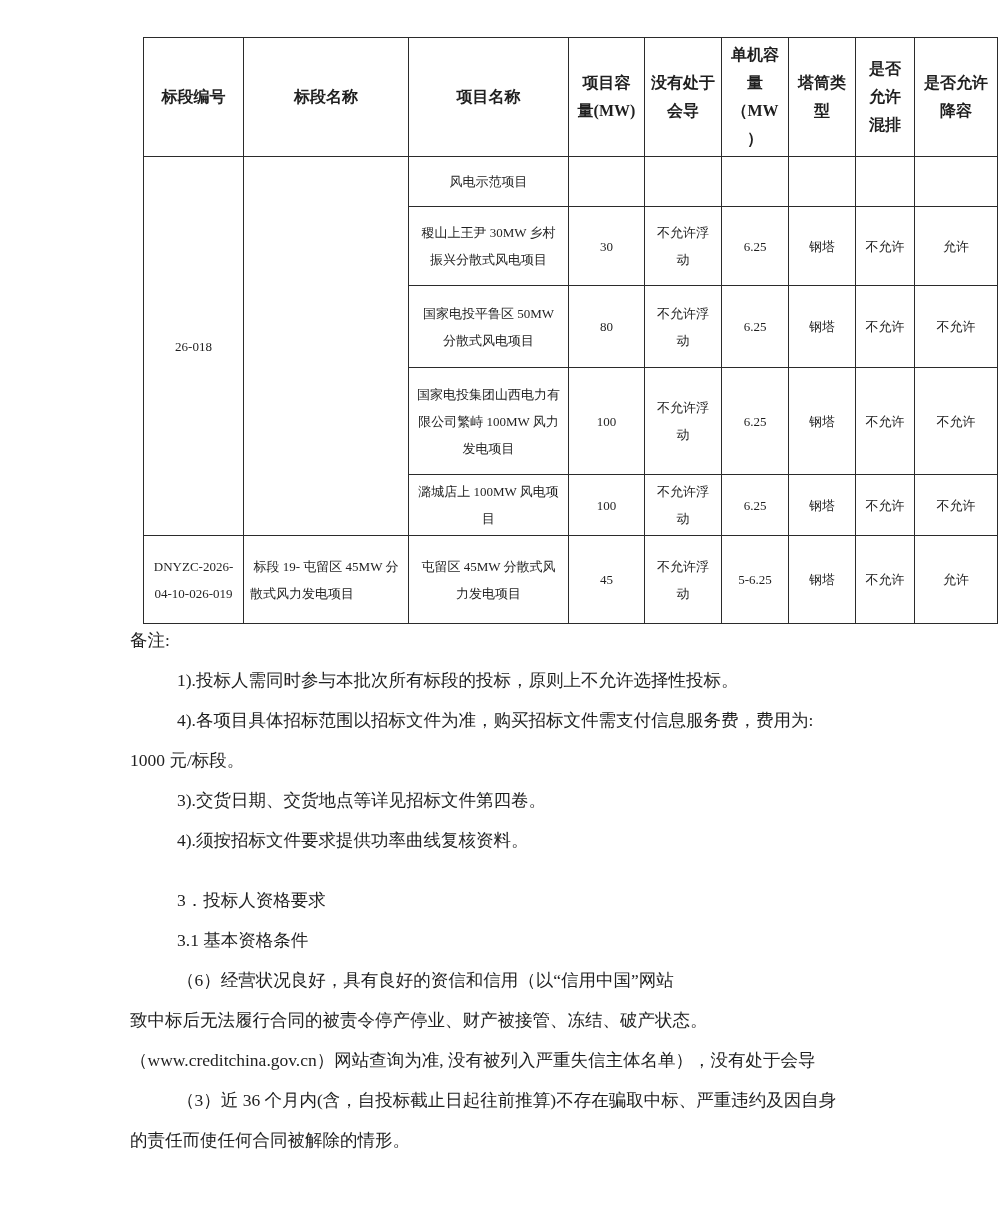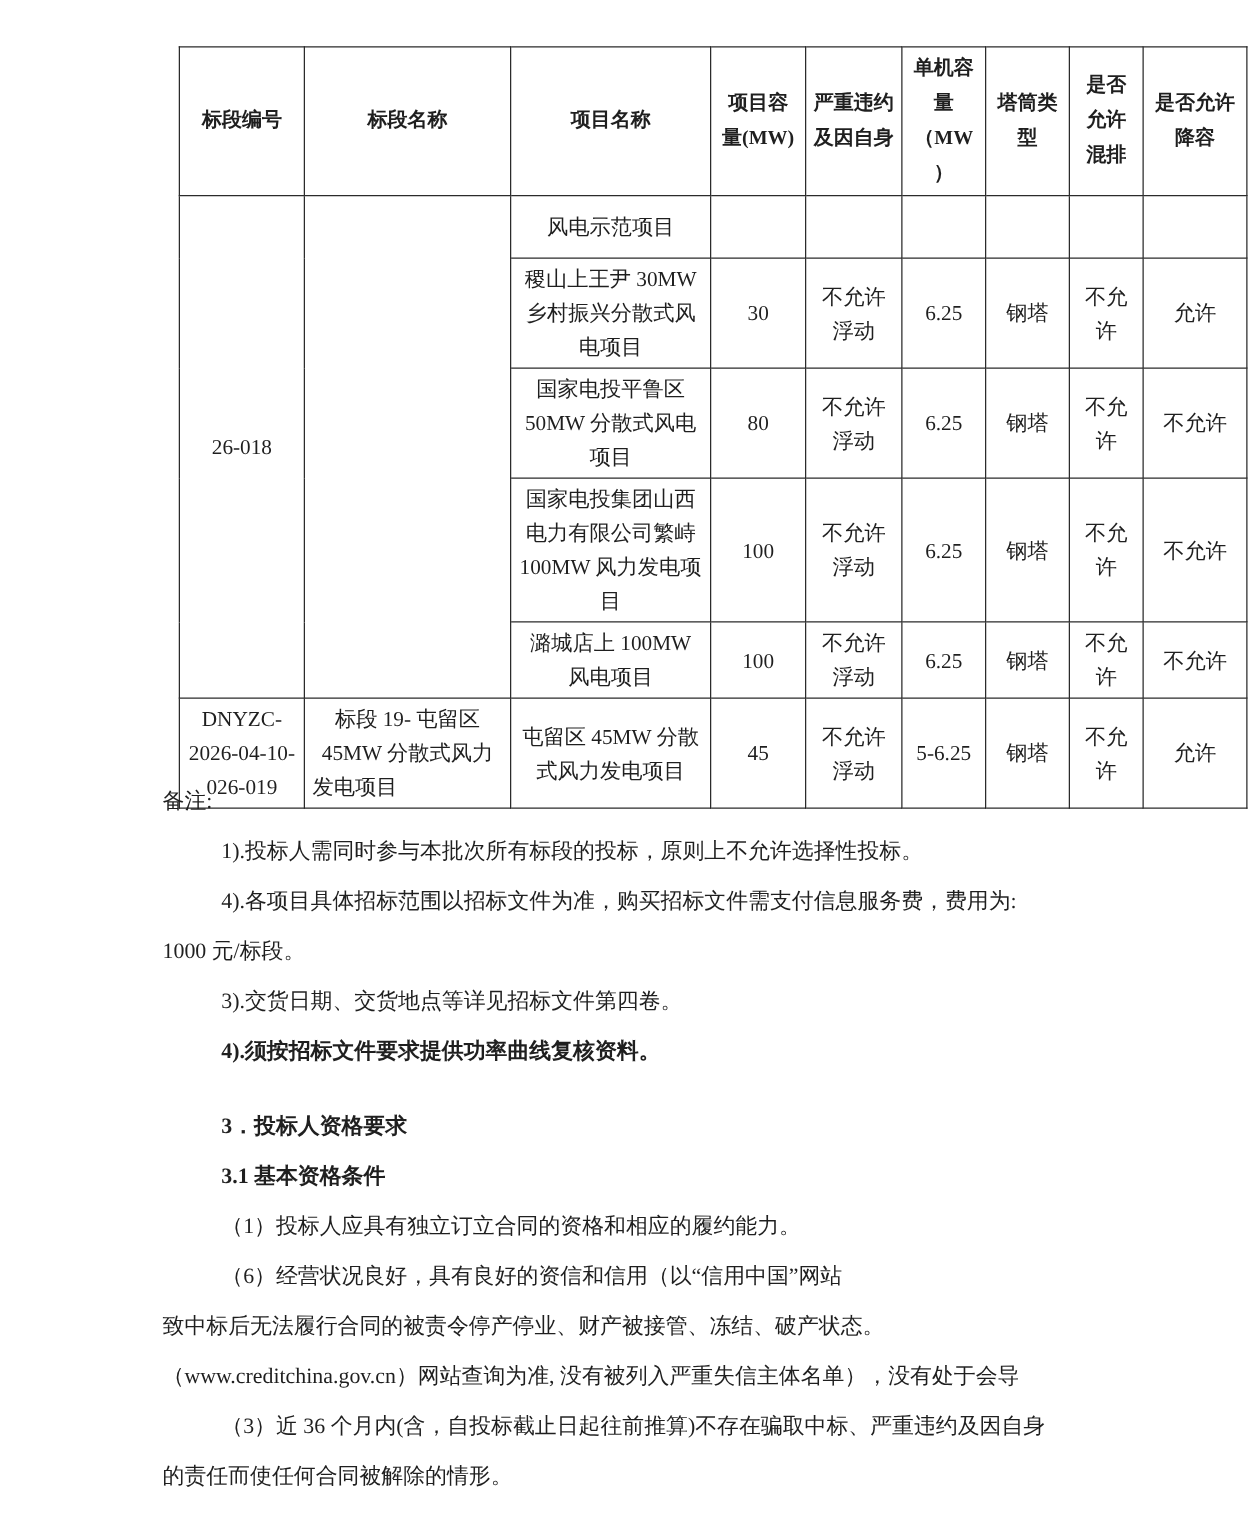--- a/index.html
+++ b/index.html
@@ -12,21 +12,21 @@
   .page{position:relative;width:1000px;height:1225px;background:#ffffff;overflow:hidden;}
 
   
   table.tender{
     position:absolute;left:143px;top:37px;
     width:854px;border-collapse:collapse;table-layout:fixed;
   }
   table.tender th, table.tender td{
     border:1.6px solid #2b2b2b;
     padding:3px 6px;
-    font-size:17px;
+    font-size:13px;
     line-height:27px;
     text-align:center;
     vertical-align:middle;
     word-break:break-word;
     overflow:hidden;
   }
   table.tender th{
     font-weight:bold;
     font-size:16px;
     line-height:28px;
@@ -40,21 +40,21 @@
   .notes{
     position:absolute;left:130px;top:620px;width:830px;
     font-size:17.5px;
   }
   .notes p{
     margin:0;
     line-height:40px;
     white-space:nowrap;
   }
   .ind{text-indent:47px;}
-  .bold{font-weight:bold;}
+  .bold{font-weight:normal;}
   .gap-top{margin-top:20px !important;}
 </style>
 </head>
 <body>
 
 <div class="page">
 
   <table class="tender">
     <colgroup>
       <col style="width:100px">
@@ -66,21 +66,21 @@
       <col style="width:67px">
         <col style="width:59px">
         <col style="width:83px">
     </colgroup>
     <thead>
       <tr style="height:103px">
         <th>标段编号</th>
         <th>标段名称</th>
         <th>项目名称</th>
         <th>项目容量(MW)</th>
-        <th>严重违约及因自身</th>
+        <th>没有处于会导</th>
         <th>单机容量（MW）</th>
         <th>塔筒类型</th>
         <th>是否允许混排</th>
         <th>是否允许降容</th>
       </tr>
     </thead>
     <tbody>
       <tr style="height:50px">
         <td rowspan="5" class="al at brk">26-018</td>
         <td rowspan="5" class="al at"></td>
@@ -145,21 +145,20 @@
   <div class="notes">
     <p>备注:</p>
     <p class="ind">1).投标人需同时参与本批次所有标段的投标，原则上不允许选择性投标。</p>
     <p class="ind">4).各项目具体招标范围以招标文件为准，购买招标文件需支付信息服务费，费用为:</p>
     <p>1000 元/标段。</p>
     <p class="ind">3).交货日期、交货地点等详见招标文件第四卷。</p>
     <p class="ind bold">4).须按招标文件要求提供功率曲线复核资料。</p>
 
     <p class="ind bold gap-top">3．投标人资格要求</p>
     <p class="ind bold">3.1 基本资格条件</p>
-    <p class="ind">（1）投标人应具有独立订立合同的资格和相应的履约能力。</p>
     <p class="ind">（6）经营状况良好，具有良好的资信和信用（以“信用中国”网站</p>
     <p>致中标后无法履行合同的被责令停产停业、财产被接管、冻结、破产状态。</p>
     <p>（www.creditchina.gov.cn）网站查询为准, 没有被列入严重失信主体名单），没有处于会导</p>
     <p class="ind">（3）近 36 个月内(含，自投标截止日起往前推算)不存在骗取中标、严重违约及因自身</p>
     <p>的责任而使任何合同被解除的情形。</p>
   </div>
 
 </div>
 
 </body></html>

